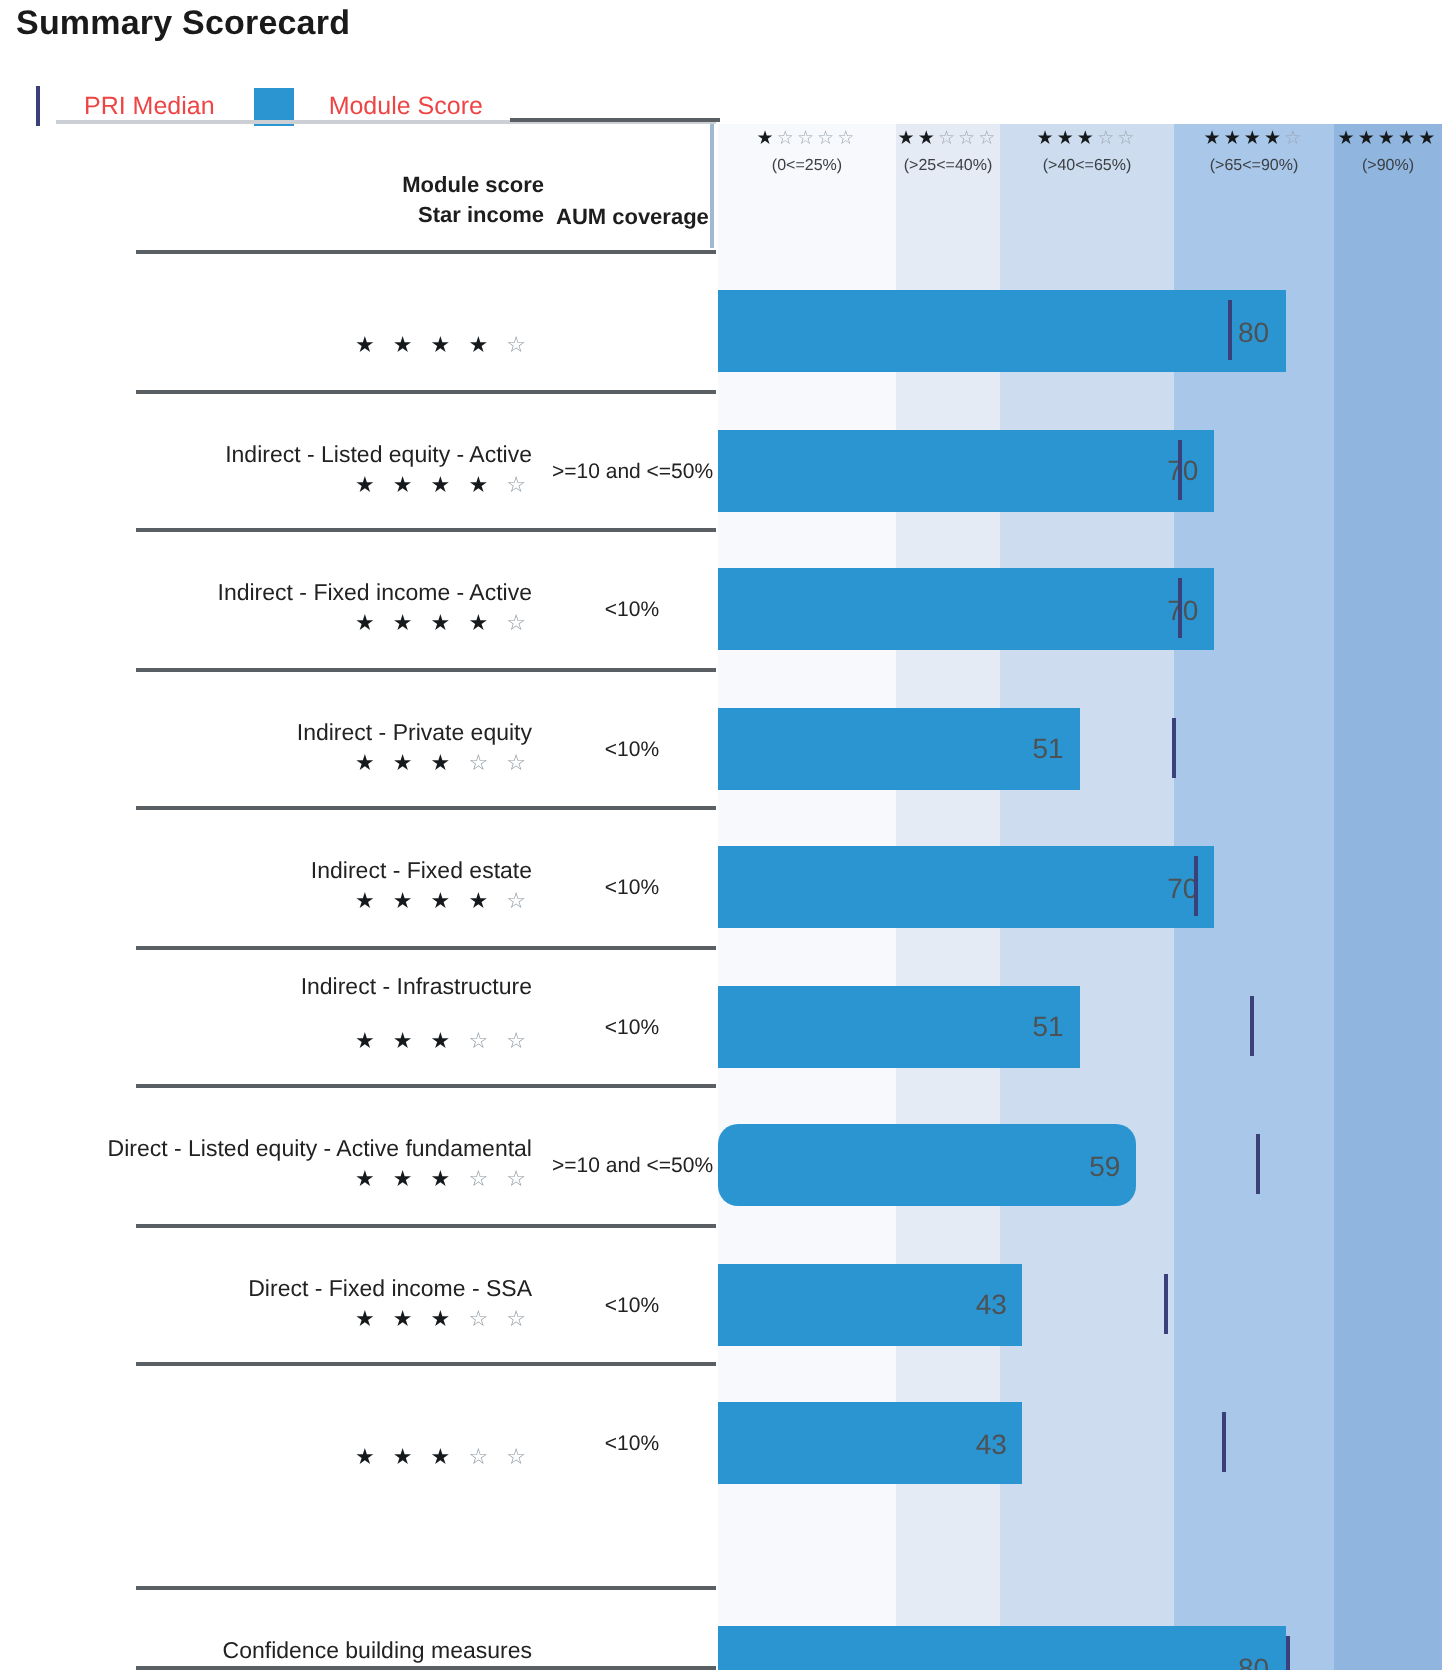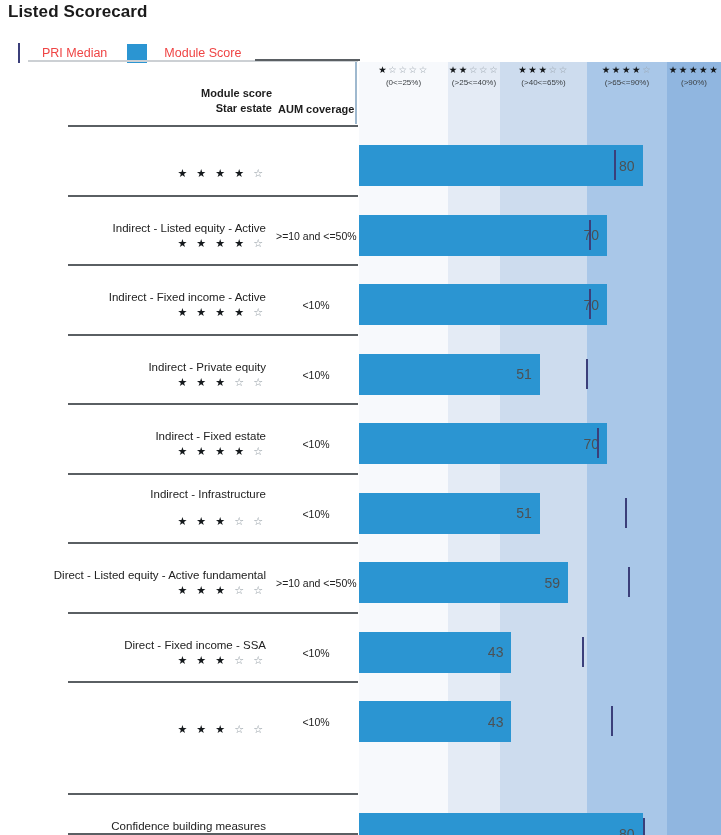--- a/index.html
+++ b/index.html
@@ -211,21 +211,21 @@
     left: 68px;
     top: 833px;
     width: 290px;
     height: 2px;
     background: #5a5f63;
   }
 </style>
 </head>
 <body>
 
-<div class="page-title">Listed Scorecard</div>
+<div class="page-title">Summary Scorecard</div>
 
 <div class="legend">
   <div class="legend-median-mark"></div>
   <span class="legend-label">PRI Median</span>
   <div class="legend-swatch"></div>
   <span class="legend-label">Module Score</span>
 </div>
 <div class="legend-rule"></div>
 <div class="legend-rule-dark"></div>
 
@@ -255,21 +255,21 @@
     </div>
     <div class="band-head" style="left: 667px; width: 54px;">
       <div class="band-stars">★★★★★</div>
       <div class="band-range">(&gt;90%)</div>
     </div>
   </div>
 
 <div class="head-divider"></div>
 <div class="col-head-module">
   <div>Module score</div>
-  <div>Star estate</div>
+  <div>Star income</div>
 </div>
 <div class="col-head-aum">AUM coverage</div>
 
 <div id="rows-layer">
     <div class="row" style="top: 125px; height: 69.5px;">
       <div class="row-rule"></div>
       <div class="row-stars" style="top: 41px;">★ ★ ★ ★ <span class="off">☆ </span></div>
       <div class="bar" style="top: 20px; width: 283.6px;">
         <span class="bar-value">80</span>
       </div>
@@ -323,21 +323,21 @@
       <div class="bar" style="top: 20px; width: 180.795px;">
         <span class="bar-value">51</span>
       </div>
       <div class="median" style="left: 624.875px; top: 25px;"></div>
     </div>
     <div class="row" style="top: 542px; height: 69.5px;">
       <div class="row-rule"></div>
       <div class="row-label" style="top: 26px;">Direct - Listed equity - Active fundamental</div>
       <div class="row-stars" style="top: 41px;">★ ★ ★ <span class="off">☆ ☆ </span></div>
       <div class="row-aum" style="top: 35px;">&gt;=10 and &lt;=50%</div>
-      <div class="bar" style="top: 20px; width: 209.155px;">
+      <div class="bar" style="top: 20px; width: 209.155px; border-radius: 10px;">
         <span class="bar-value">59</span>
       </div>
       <div class="median" style="left: 628.42px; top: 25px;"></div>
     </div>
     <div class="row" style="top: 611.5px; height: 69.5px;">
       <div class="row-rule"></div>
       <div class="row-label" style="top: 26px;">Direct - Fixed income - SSA</div>
       <div class="row-stars" style="top: 41px;">★ ★ ★ <span class="off">☆ ☆ </span></div>
       <div class="row-aum" style="top: 35px;">&lt;10%</div>
       <div class="bar" style="top: 20px; width: 152.435px;">

